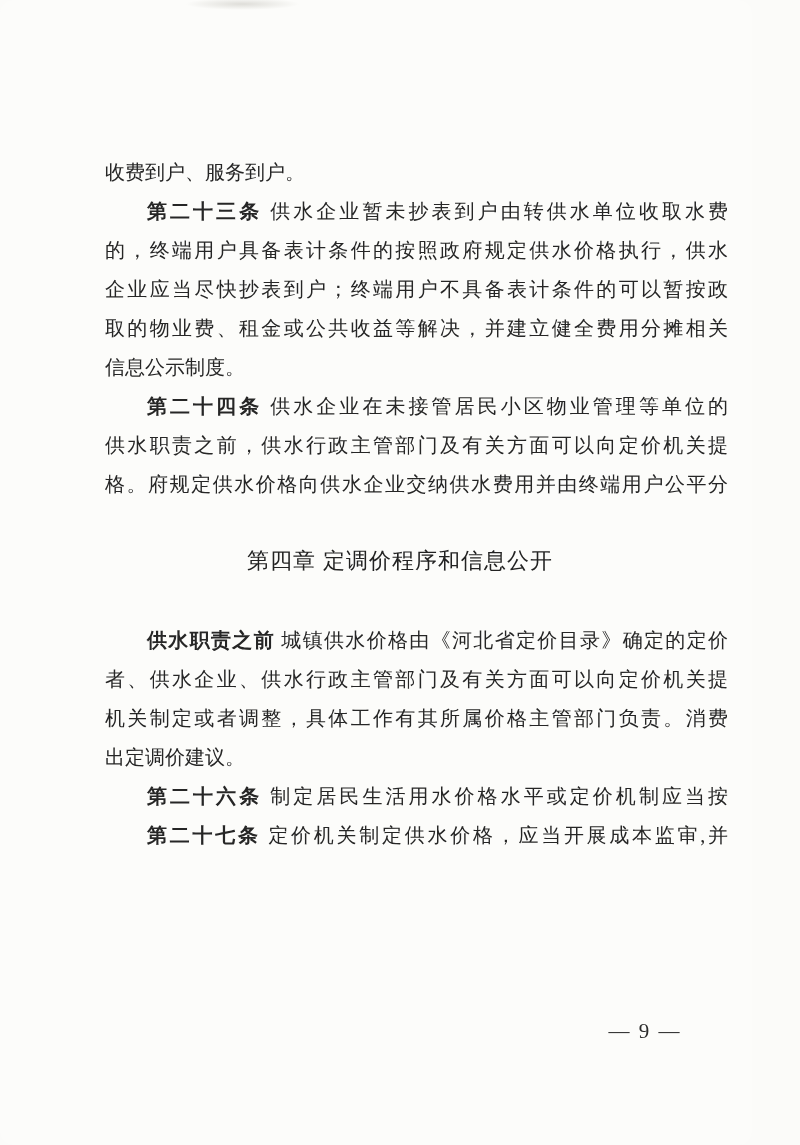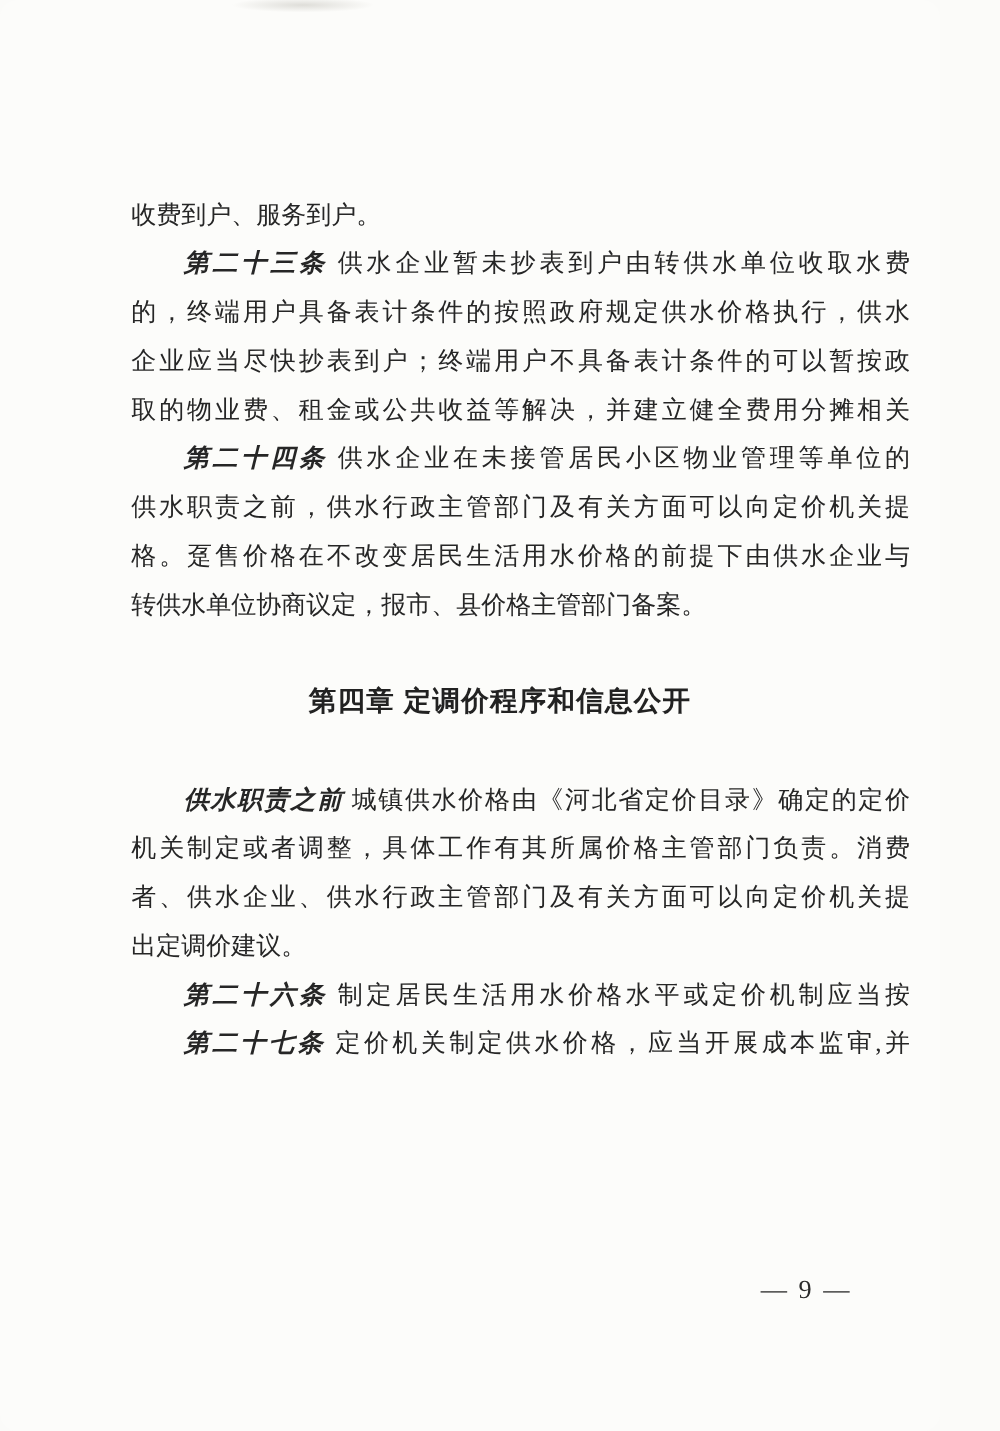--- a/index.html
+++ b/index.html
@@ -43,29 +43,28 @@
     text-align: justify;
     text-align-last: justify;
     text-justify: inter-character;
   }
   .line.indent {
     text-indent: 42px;
   }
   .line b {
     font-weight: bold;
     font-family: "Liberation Sans", sans-serif;
-    font-style: italic;
   }
   .chapter-heading {
     height: 39px;
     line-height: 39px;
     margin: 37px 0 41px -105px;
     width: 800px;
     text-align: center;
-    font-weight: bold;
+    font-weight: normal;
     font-size: 22px;
     letter-spacing: 1px;
     font-family: "Liberation Sans", sans-serif;
     color: #222222;
   }
   .page-number {
     position: absolute;
     top: 1017px;
     left: 591px;
     width: 108px;
@@ -80,26 +79,26 @@
 <body>
 
 <div class="page">
   <div class="smudge"></div>
   <div class="doc-body" id="doc-body">
       <div class="line">收费到户、服务到户。</div>
       <div class="line indent fill"><b>第二十三条</b>&nbsp;供水企业暂未抄表到户由转供水单位收取水费</div>
       <div class="line fill">的，终端用户具备表计条件的按照政府规定供水价格执行，供水</div>
       <div class="line fill">企业应当尽快抄表到户；终端用户不具备表计条件的可以暂按政</div>
       <div class="line fill">取的物业费、租金或公共收益等解决，并建立健全费用分摊相关</div>
+      <div class="line">信息公示制度。</div>
       <div class="line indent fill"><b>第二十四条</b>&nbsp;供水企业在未接管居民小区物业管理等单位的</div>
       <div class="line fill">供水职责之前，供水行政主管部门及有关方面可以向定价机关提</div>
-      <div class="line fill">格。趸售价格在不改变居民生活用水价格的前提下由供水企业与</div>
-      <div class="line">转供水单位协商议定，报市、县价格主管部门备案。</div>
+      <div class="line fill">格。府规定供水价格向供水企业交纳供水费用并由终端用户公平分</div>
       <div class="chapter-heading">第四章 定调价程序和信息公开</div>
       <div class="line indent fill"><b>供水职责之前</b>&nbsp;城镇供水价格由《河北省定价目录》确定的定价</div>
+      <div class="line fill">者、供水企业、供水行政主管部门及有关方面可以向定价机关提</div>
       <div class="line fill">机关制定或者调整，具体工作有其所属价格主管部门负责。消费</div>
-      <div class="line fill">者、供水企业、供水行政主管部门及有关方面可以向定价机关提</div>
       <div class="line">出定调价建议。</div>
       <div class="line indent fill"><b>第二十六条</b>&nbsp;制定居民生活用水价格水平或定价机制应当按</div>
       <div class="line indent fill"><b>第二十七条</b>&nbsp;定价机关制定供水价格，应当开展成本监审,并</div>
     </div>
   <div class="page-number">— 9 —</div>
 </div>
 
 </body></html>

